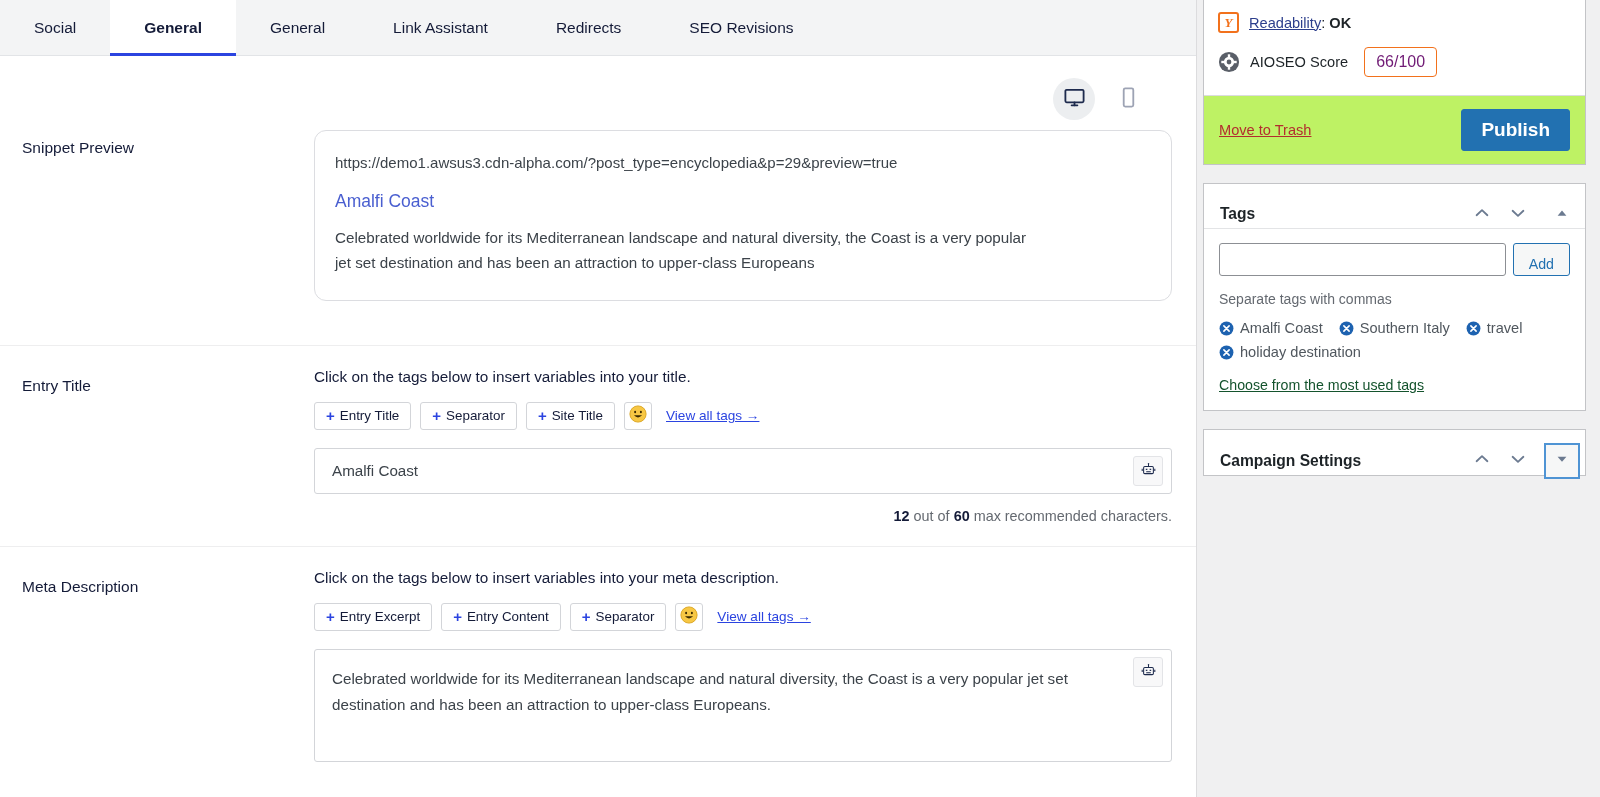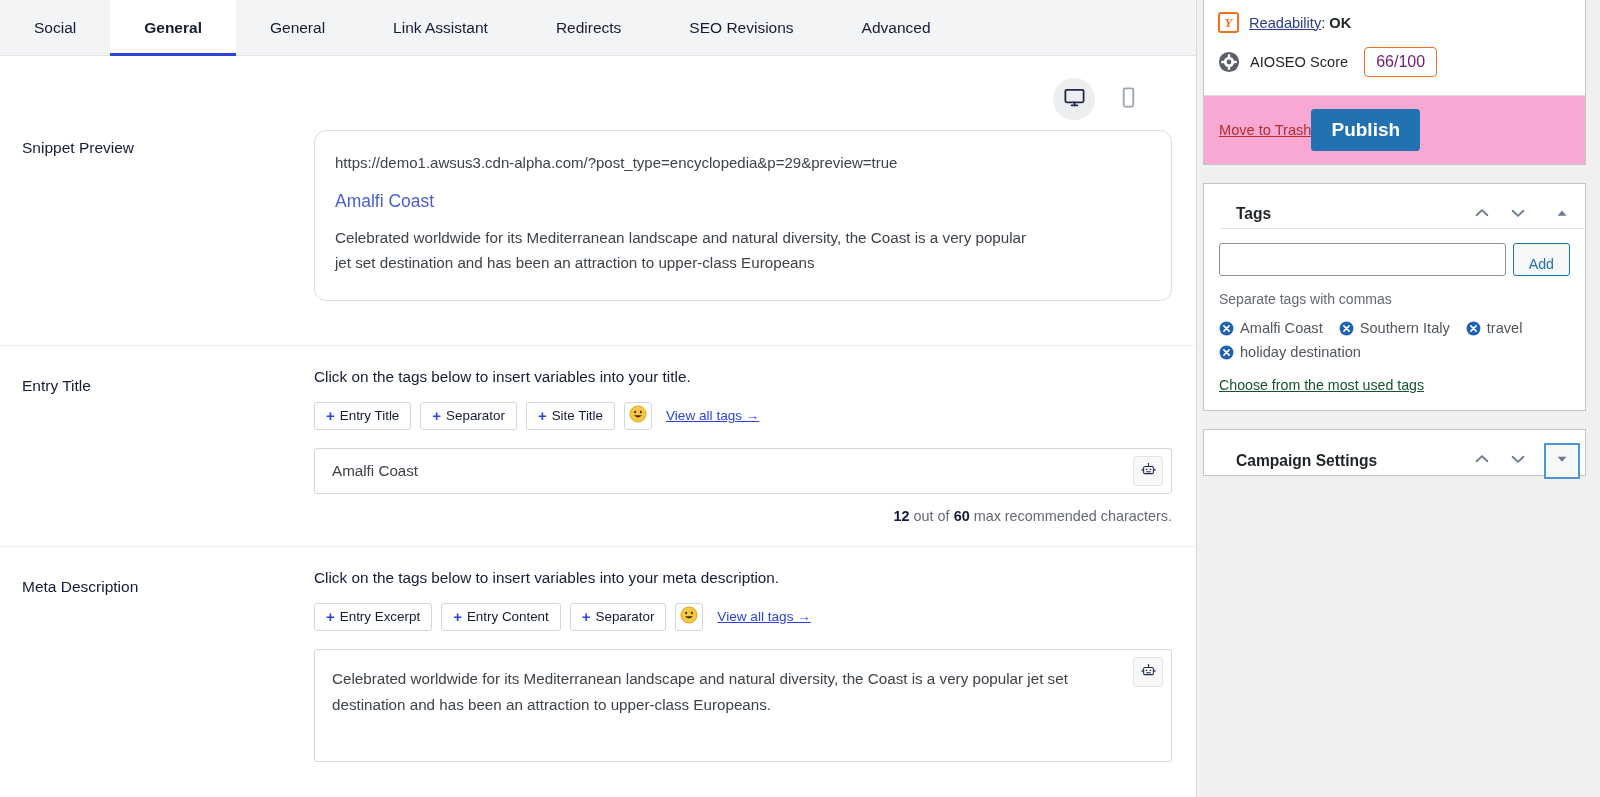--- a/index.html
+++ b/index.html
@@ -278,23 +278,24 @@
     border-radius: 4px;
     color: #701a75;
     font-weight: 400;
     font-size: 16px;
     padding: 5px 11px;
     margin-left: 6px;
     cursor: pointer;
   }
   .publish-bar {
     border-top: 1px solid #dcdcde;
-    background: #f9a8d4;
-    display: flex;
-    align-items: center;
+    background: #bef264;
+    display: flex;
+    align-items: center;
+    justify-content: space-between;
     padding: 13px 15px;
   }
   .trash-link {
     font-size: 14.6px;
     color: #b32d2e;
     text-decoration: underline;
     cursor: pointer;
   }
   .publish-btn {
     background: #2271b1;
@@ -309,21 +310,20 @@
   }
 
   
   .panel-head {
     display: flex;
     align-items: center;
     justify-content: space-between;
     padding: 16px 6px 0 16px;
     height: 45px;
     border-bottom: 1px solid #e3e4e6;
-    margin-left: 16px;
   }
   .panel-title { font-size: 15.6px; font-weight: 600; color: #1d2327; }
   .panel-head-actions { display: flex; align-items: center; gap: 2px; }
   .order-btn {
     width: 34px; height: 34px;
     display: flex; align-items: center; justify-content: center;
     background: transparent; border: none; cursor: pointer; padding: 0;
   }
   .toggle-btn {
     width: 34px; height: 34px;
@@ -401,21 +401,20 @@
 
   <div id="main-column">
 
     <div class="tabbar">
       <button class="tab">Social</button>
       <button class="tab active">General</button>
       <button class="tab">General</button>
       <button class="tab">Link Assistant</button>
       <button class="tab">Redirects</button>
       <button class="tab">SEO Revisions</button>
-      <button class="tab">Advanced</button>
     </div>
 
     <div class="device-row">
       <button class="device-btn active">
         <span>
           <svg width="23" height="23" viewBox="0 0 24 24" fill="none" stroke="#1d2a4d" stroke-width="1.9" stroke-linecap="round" stroke-linejoin="round">
             <rect x="2.5" y="4" width="19" height="13" rx="1.3"></rect>
             <line x1="9" y1="20.2" x2="15" y2="20.2"></line>
             <line x1="12" y1="17" x2="12" y2="20.2"></line>
           </svg>

